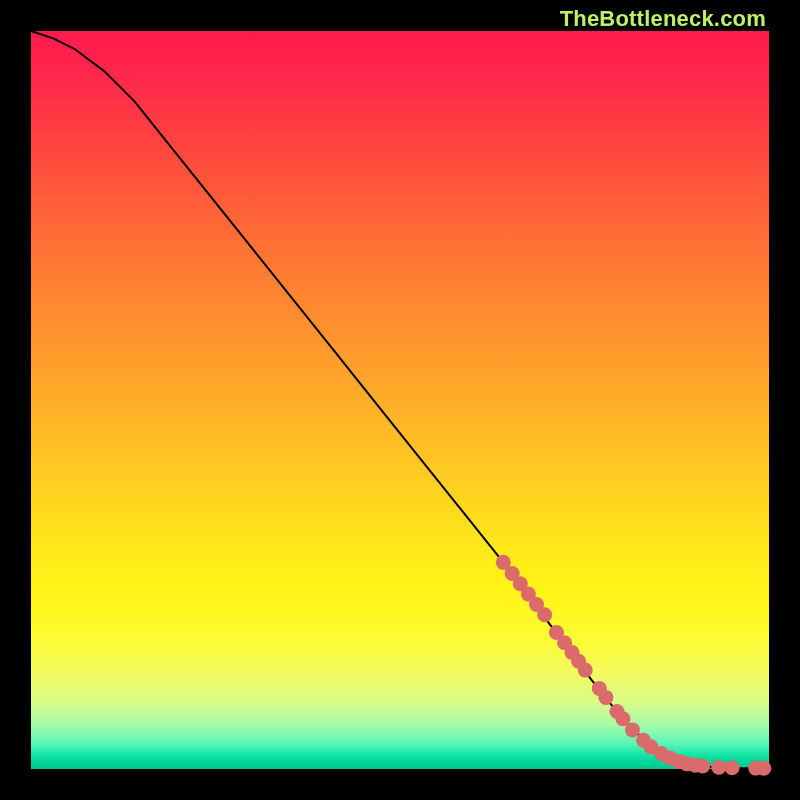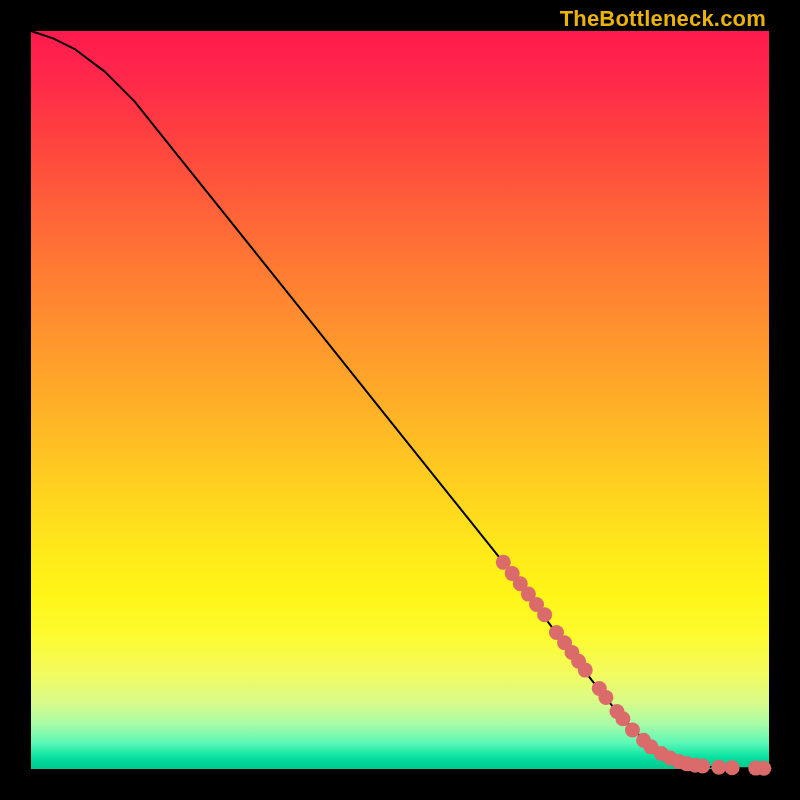--- a/index.html
+++ b/index.html
@@ -37,21 +37,21 @@
       #00c78f 100%
     );
   }
   .attribution {
     position: absolute;
     top: 6px;
     right: 34px;
     font-family: Arial, Helvetica, sans-serif;
     font-size: 22px;
     font-weight: 600;
-    color: #eab308;
+    color: #bef264;
     letter-spacing: 0.2px;
   }
   svg.overlay {
     position: absolute;
     left: 31px;
     top: 31px;
     width: 738px;
     height: 738px;
     overflow: visible;
   }

